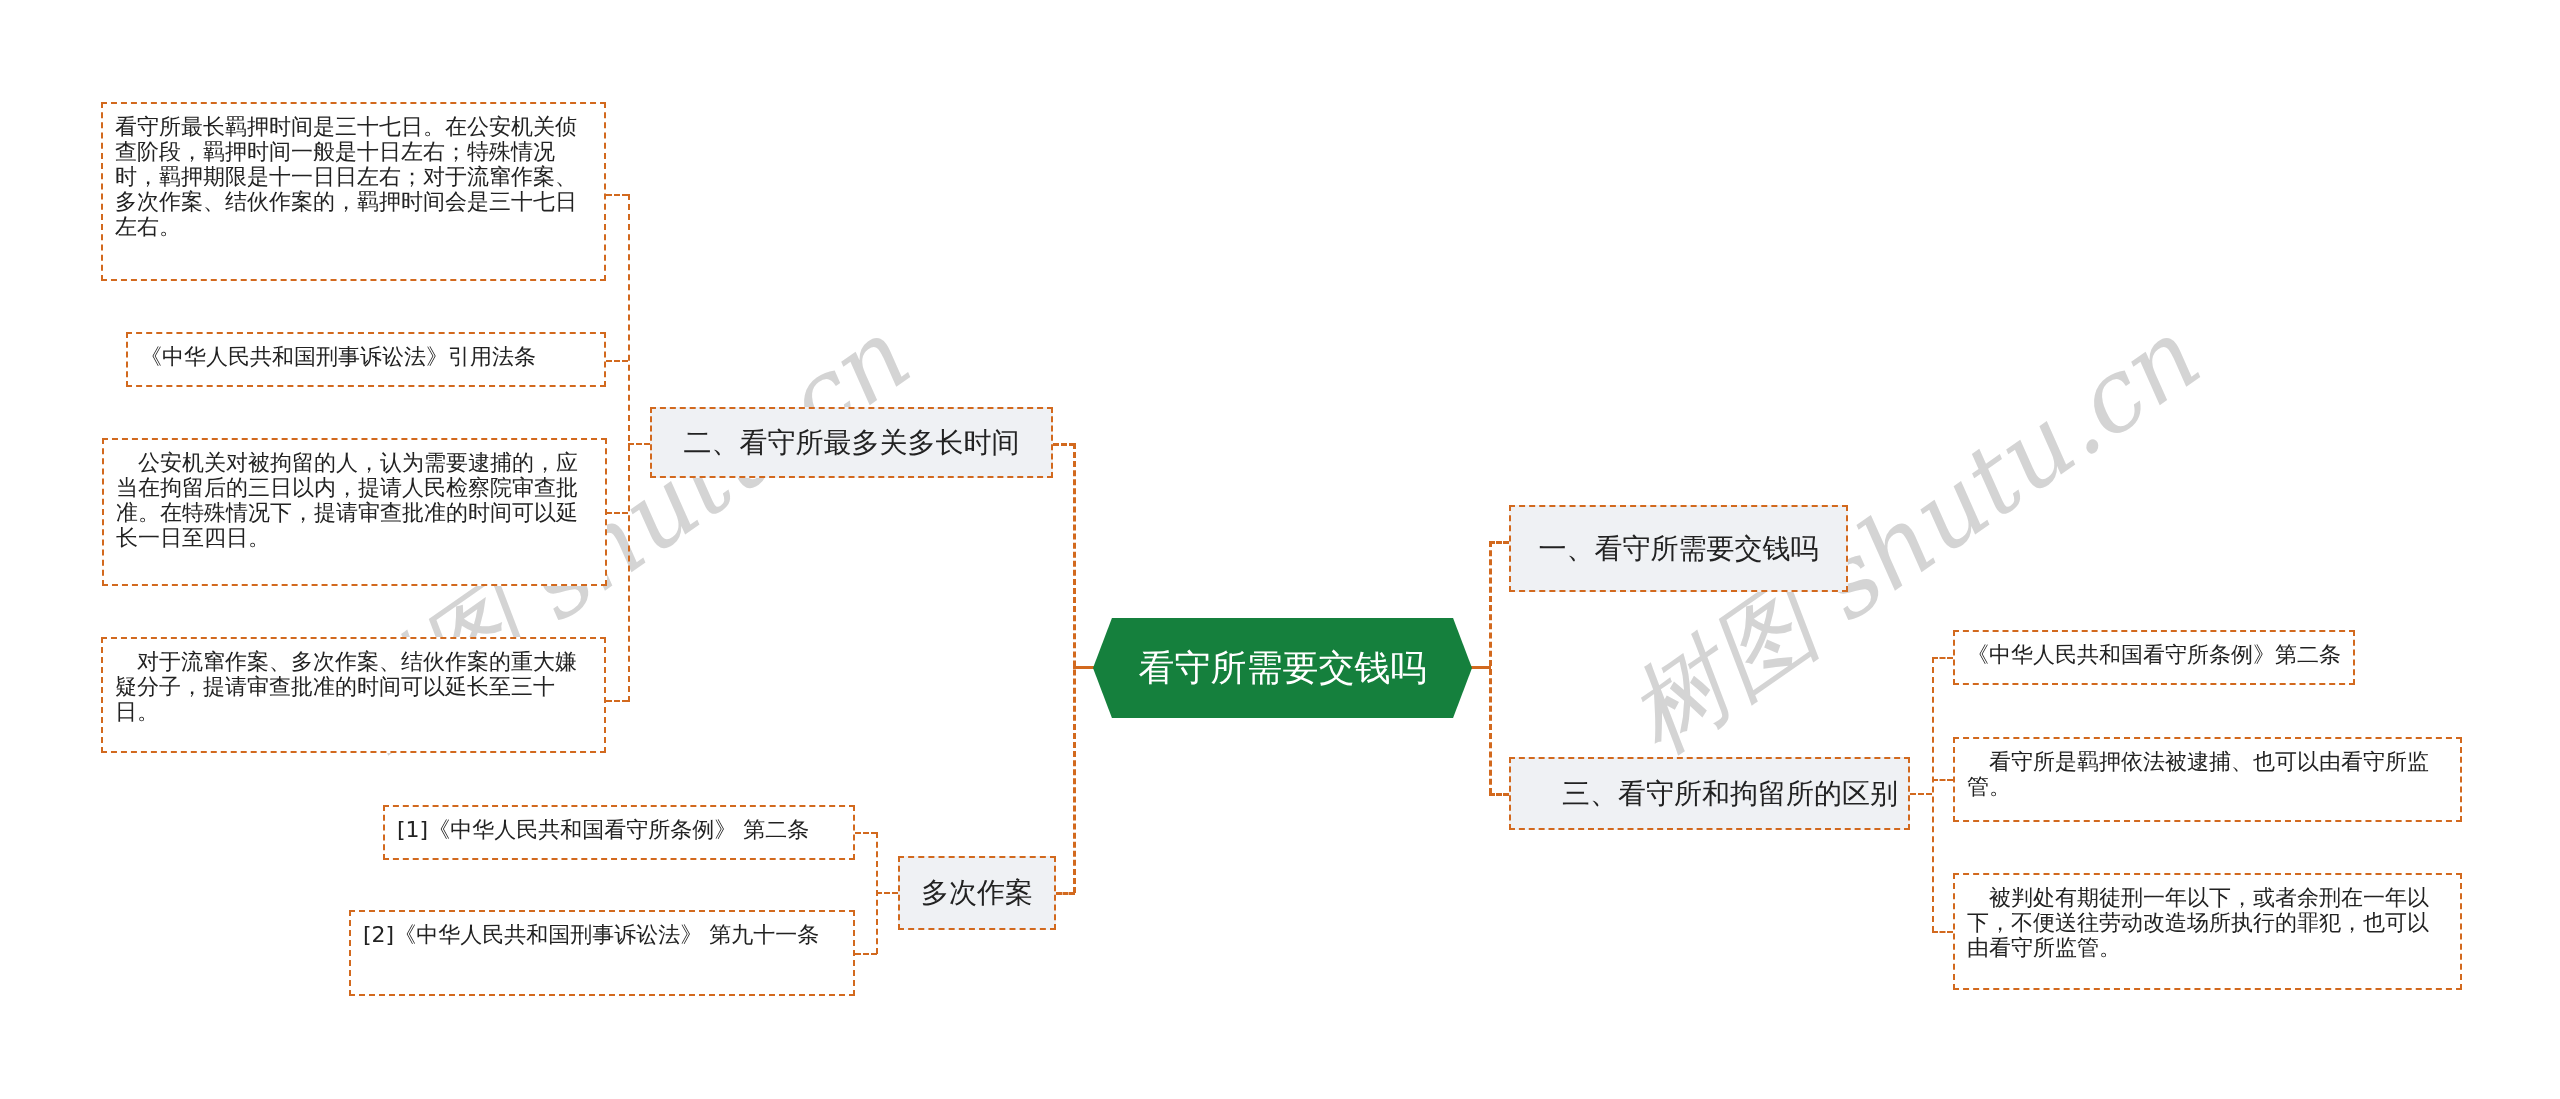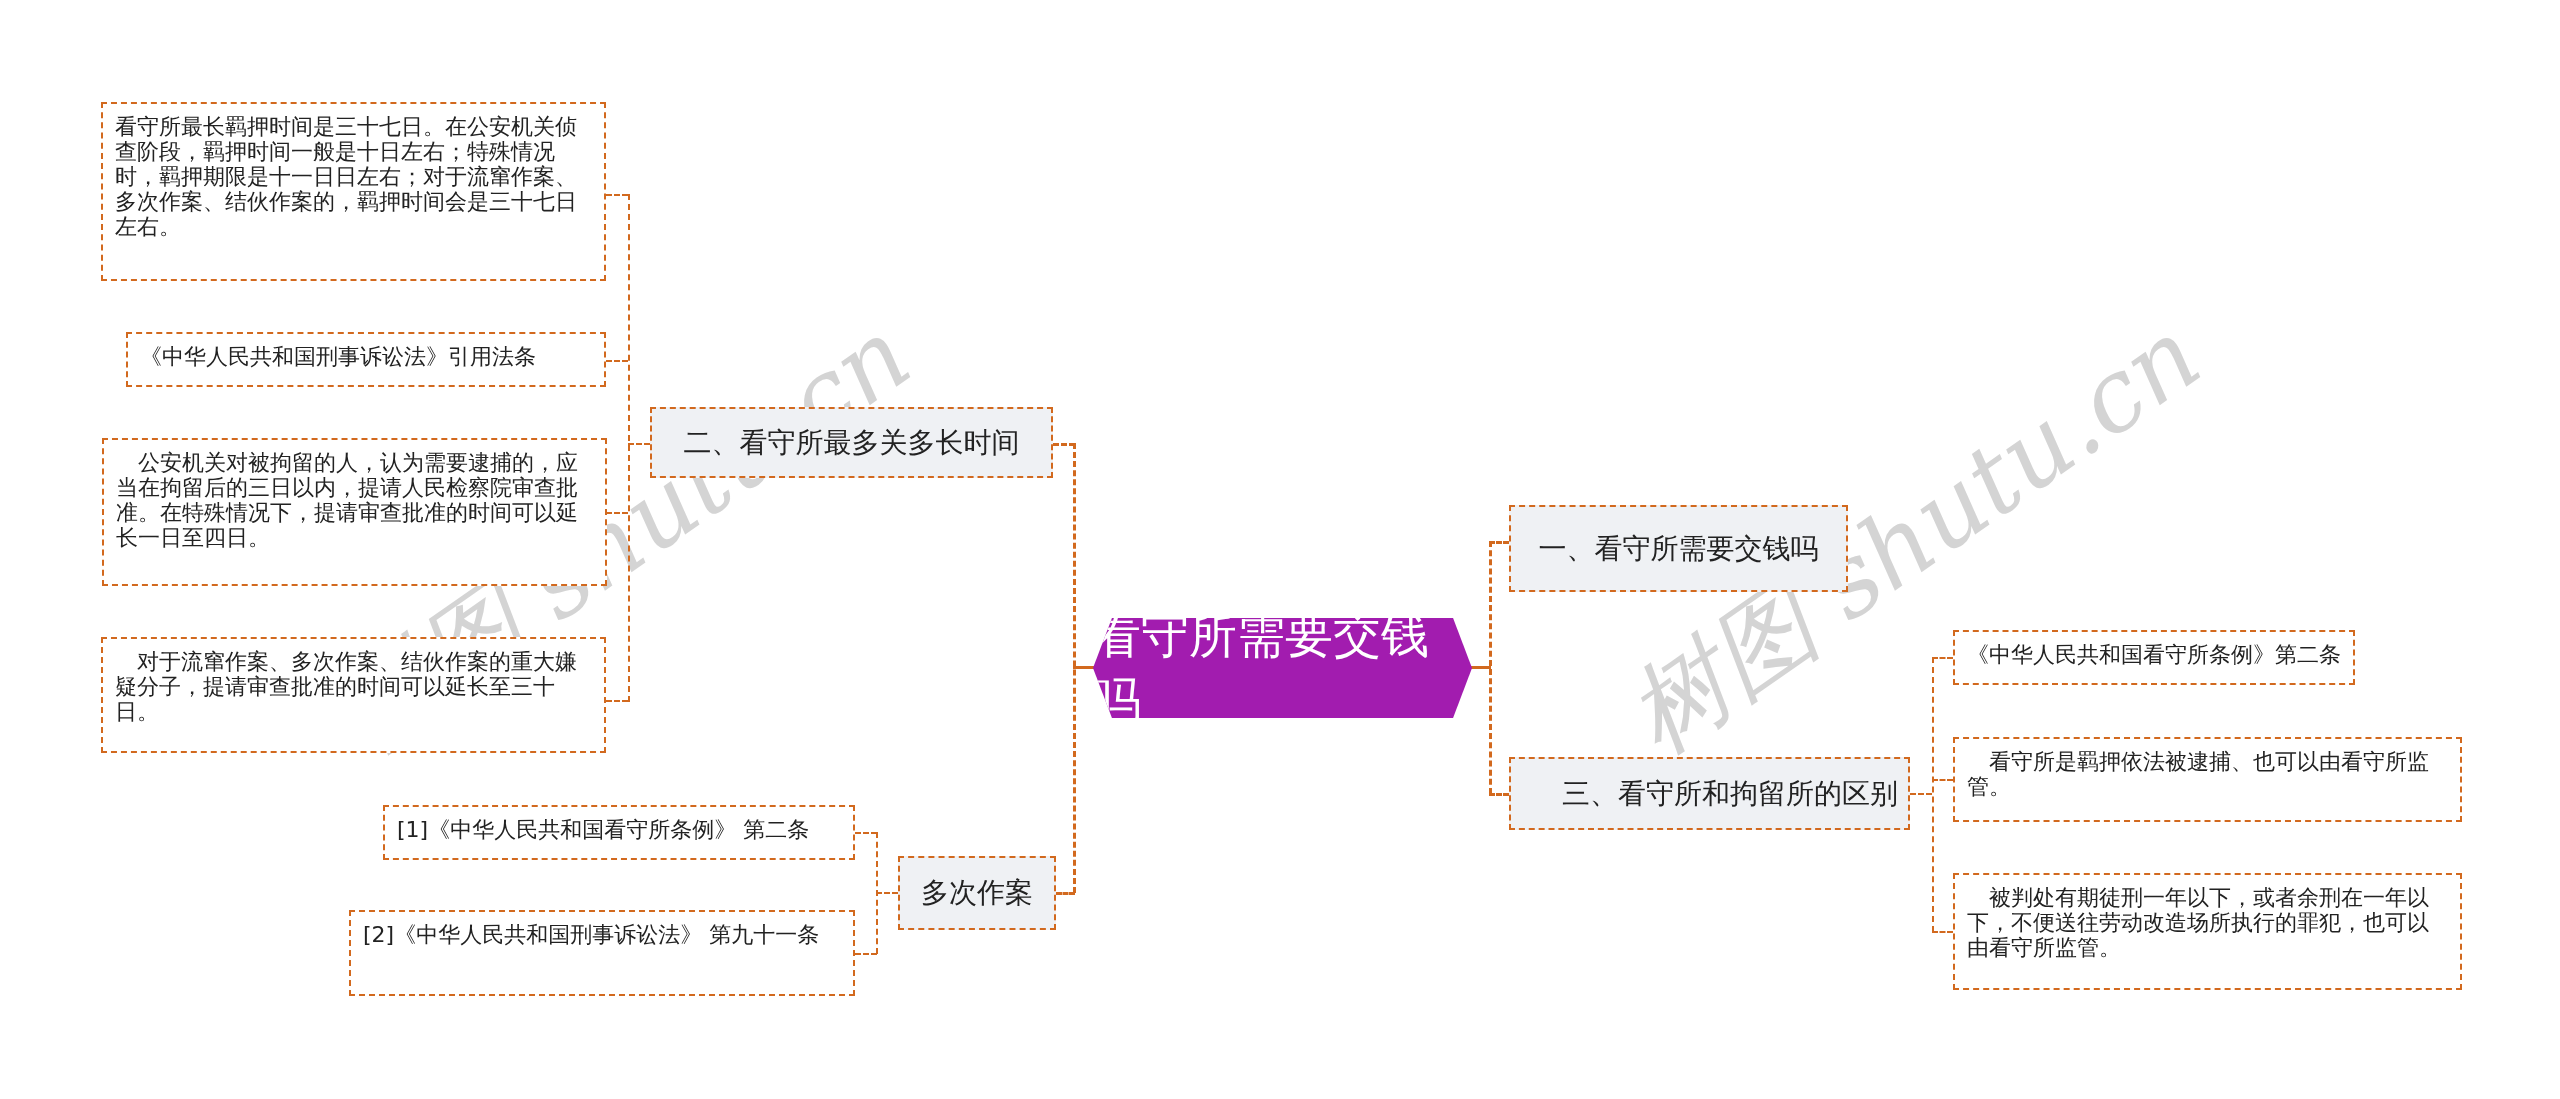--- a/index.html
+++ b/index.html
@@ -3,21 +3,21 @@
 <meta charset="utf-8">
 <style>
   html, body { margin:0; padding:0; background:#ffffff; }
   body { width:2560px; height:1099px; position:relative; overflow:hidden;
          font-family:"DejaVu Sans","Liberation Sans",sans-serif; color:#222; }
   .node { position:absolute; box-sizing:border-box; }
   .leaf { border:2px dashed #d2691e; background:#ffffff; font-size:22px; line-height:25px;
           padding:10px 12px; color:#222; }
   .branch { border:2px dashed #d2691e; background:#eff1f4; font-size:28px;
             display:flex; align-items:center; justify-content:center; color:#222; white-space:nowrap; }
-  .root { background:#a21caf; color:#fff; font-size:48px; display:flex; align-items:center;
+  .root { background:#15803d; color:#fff; font-size:36px; display:flex; align-items:center;
           justify-content:center; clip-path:polygon(5% 0,95% 0,100% 50%,95% 100%,5% 100%,0 50%); }
   .vline { position:absolute; width:0; border-left:3px dashed #d2691e; }
   .hline { position:absolute; height:0; border-top:3px dashed #d2691e; }
   .vline.thin { border-left-width:2px; }
   .hline.thin { border-top-width:2px; }
   .hline.solid { border-top:3px solid #d2691e; }
   .watermark { position:absolute; color:rgba(160,160,160,0.45); font-size:100px;
                font-family:"DejaVu Serif","Liberation Serif",serif; font-style:italic;
                transform:rotate(-35deg); white-space:nowrap; pointer-events:none; }
 </style>

